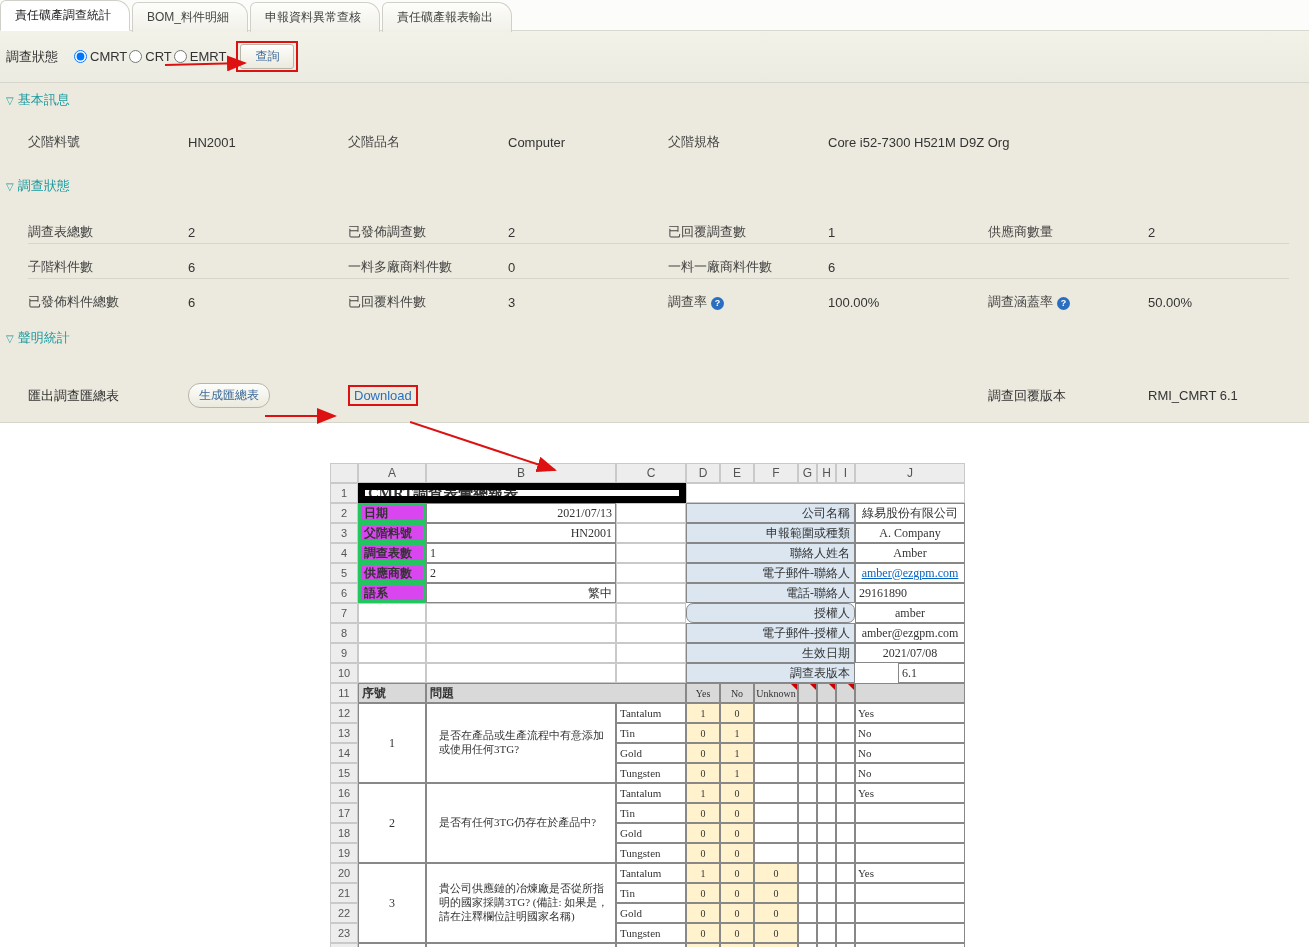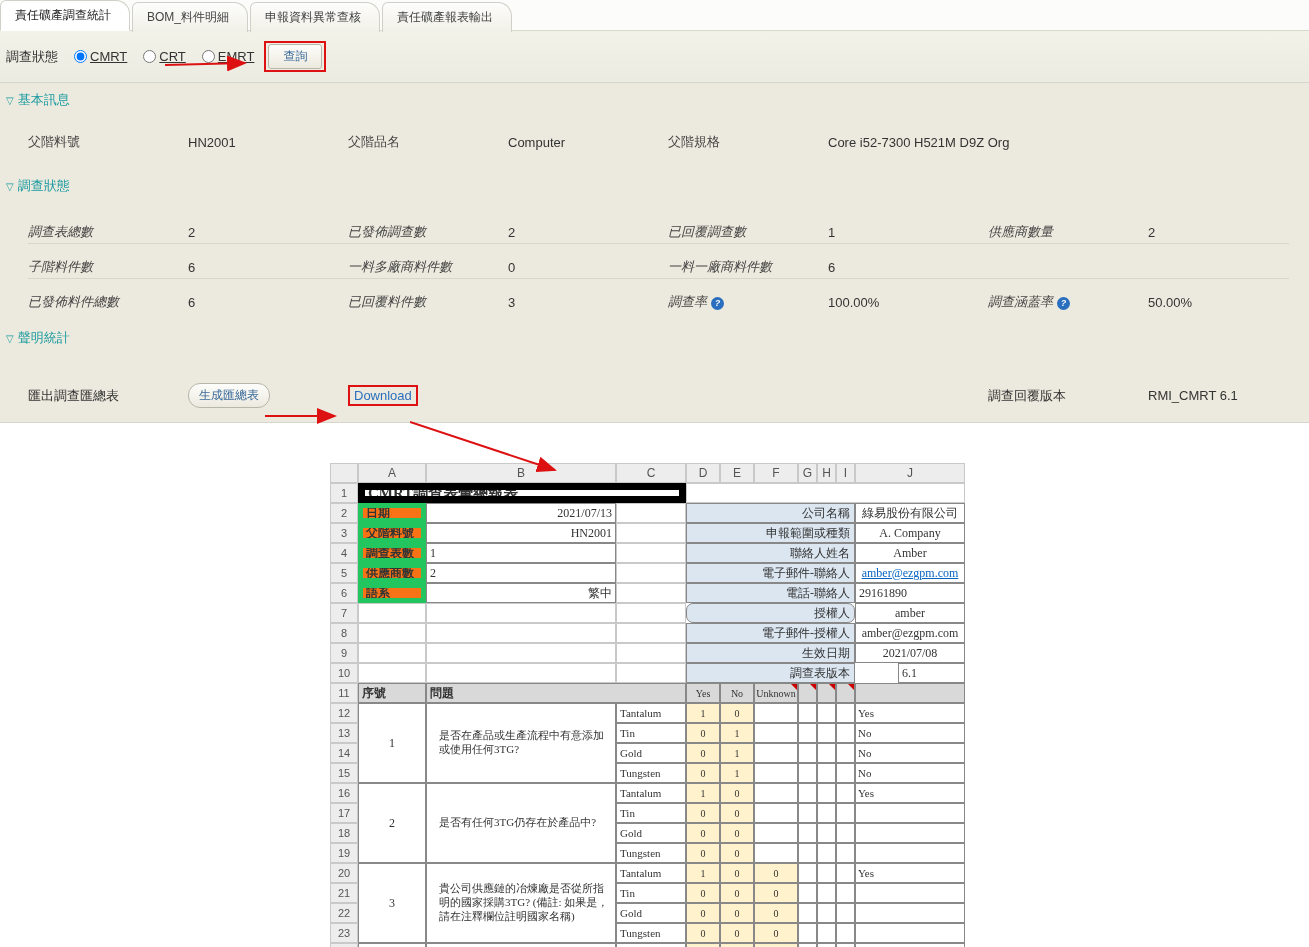--- a/index.html
+++ b/index.html
@@ -7,59 +7,59 @@
 
 
 .tabs { display: flex; background: #fcfcfa; border-bottom: 1px solid #d8d8d0; }
 .tab { padding: 6px 18px 6px 14px; border: 1px solid #d0d0c8; border-bottom: none; background: linear-gradient(#fdfdfb,#f1f0e8); border-radius: 6px 14px 0 0; margin-right: 2px; font-size: 12px; color: #444; cursor: pointer; position: relative; }
 .tab.active { background: #fff; font-weight: 500; color: #222; border-bottom: 1px solid #fff; margin-bottom: -1px; }
 .tab:not(.active) { top: 2px; }
 
 
 .filter-bar { background: linear-gradient(#f3f2e9,#ecebe1); padding: 10px 10px 10px 6px; border-bottom: 1px solid #d7d6cc; display: flex; align-items: center; gap: 10px; }
 .filter-bar .label { color: #333; font-size: 13px; margin-right: 6px; }
-.radio-group { display: flex; gap: 16px; align-items: center; font-size: 13px; text-decoration: underline; }
+.radio-group { display: flex; gap: 2px; align-items: center; font-size: 13px; }
 .radio-group label { display: flex; align-items: center; gap: 3px; }
 .btn { background: linear-gradient(#fdfdfb,#eceade); border: 1px solid #b7b6aa; border-radius: 3px; padding: 3px 14px; font-size: 12px; color: #3a6a9a; cursor: pointer; }
 .btn.query { position: relative; }
 .query-box { border: 2px solid #d11; padding: 1px 2px; display: inline-block; }
 
 
 .panel { background: #eceade; padding: 0; border-bottom: 1px solid #d7d6cc; }
 .section-head { padding: 8px 8px 6px 6px; color: #1a9aa0; font-size: 13px; display: flex; align-items: center; gap: 4px; }
 .section-head .tri { color: #1a9aa0; font-size: 10px; }
 
 .info-row { display: grid; grid-template-columns: 160px 160px 160px 160px 160px 160px 160px 1fr; padding: 18px 20px 18px 28px; align-items: center; font-size: 13px; background: #eceade; }
 .info-row .label { color: #444; }
 .info-row .value { color: #333; }
 
 .stats-block { padding: 8px 20px 8px 28px; background: #eceade; }
 .stats-row { display: grid; grid-template-columns: 160px 160px 160px 160px 160px 160px 160px 1fr; padding: 14px 0 2px 0; border-bottom: 1px solid #d7d6cc; align-items: center; font-size: 13px; }
 .stats-row:last-child { border-bottom: none; }
-.stats-row .label { color: #444; font-style: italic; }
+.stats-row .label { color: #444; }
 .stats-row .value { color: #333; }
 
 .help-icon { display: inline-block; width: 13px; height: 13px; border-radius: 50%; background: #2a6fbf; color: #fff; font-size: 9px; text-align: center; line-height: 13px; font-weight: bold; margin-left: 4px; }
 
 .export-row { display: grid; grid-template-columns: 160px 160px 160px 480px 160px 1fr; padding: 30px 20px 14px 28px; background: #eceade; align-items: center; }
 .btn-small { background: linear-gradient(#fdfdfb,#eceade); border: 1px solid #b7b6aa; border-radius: 12px; padding: 3px 10px; font-size: 12px; color: #3a6a9a; cursor: pointer; }
 .dl-box { border: 2px solid #d11; padding: 1px 4px; display: inline-block; }
 .dl-link { color: #2a6fbf; font-size: 13px; cursor: pointer; }
 
 
 .arrow-svg { position: absolute; pointer-events: none; }
 
 
 .excel { margin: 40px 0 0 330px; display: grid; grid-template-columns: 28px 68px 190px 70px 34px 34px 44px 19px 19px 19px 110px; grid-auto-rows: 20px; border-collapse: collapse; font-family: "SimSun","MingLiU",serif; font-size: 12px; }
 .excel .cell { border: 1px solid #c9c9c9; display: flex; align-items: center; padding: 0 3px; overflow: hidden; white-space: nowrap; }
 .excel .colhead { background: #ededed; justify-content: center; font-family: Arial; font-size: 12px; color: #555; }
 .excel .rowhead { background: #ededed; justify-content: center; font-family: Arial; font-size: 11px; color: #555; }
 .excel .title { font-weight: bold; font-size: 15px; font-family: "Microsoft JhengHei"; }
 .excel .khead { background: #dbe6f1; border: 1px solid #888; justify-content: flex-end; padding-right: 4px; font-family: "MingLiU"; }
-.excel .kbhead { background: #f97316; border: 5px solid #22c55e; font-family: "MingLiU"; font-weight: bold; }
+.excel .kbhead { background: #d946ef; border: 3px solid #22c55e; font-family: "MingLiU"; font-weight: bold; }
 .excel .kcell { border: 1px solid #888; justify-content: center; font-family: "Times New Roman"; }
 .excel .link { color: #0563c1; text-decoration: underline; font-family: "Times New Roman"; }
 .excel .thh { background: #d9d9d9; border: 1px solid #888; font-weight: bold; font-family: "MingLiU"; }
 .excel .thh2 { background: #d9d9d9; border: 1px solid #888; font-family: "Times New Roman"; justify-content: center; font-size: 10px; }
 .excel .ylw { background: #fff2cc; border: 1px solid #888; justify-content: center; font-family: "Times New Roman"; font-size: 10px; }
 .excel .rbk { background: #fff; border: 1px solid #888; font-family: "Times New Roman"; font-size: 11px; }
 .excel .rbkj { background: #fff; border: 1px solid #888; font-family: "Times New Roman"; font-size: 11px; padding-left: 2px; }
 .excel .qtx { border: 1px solid #888; font-family: "MingLiU"; font-size: 11px; padding-left: 12px; white-space: normal; line-height: 1.25; }
 .excel .idx { border: 1px solid #888; justify-content: center; font-family: "Times New Roman"; }
 .excel .redtri { position: relative; }

